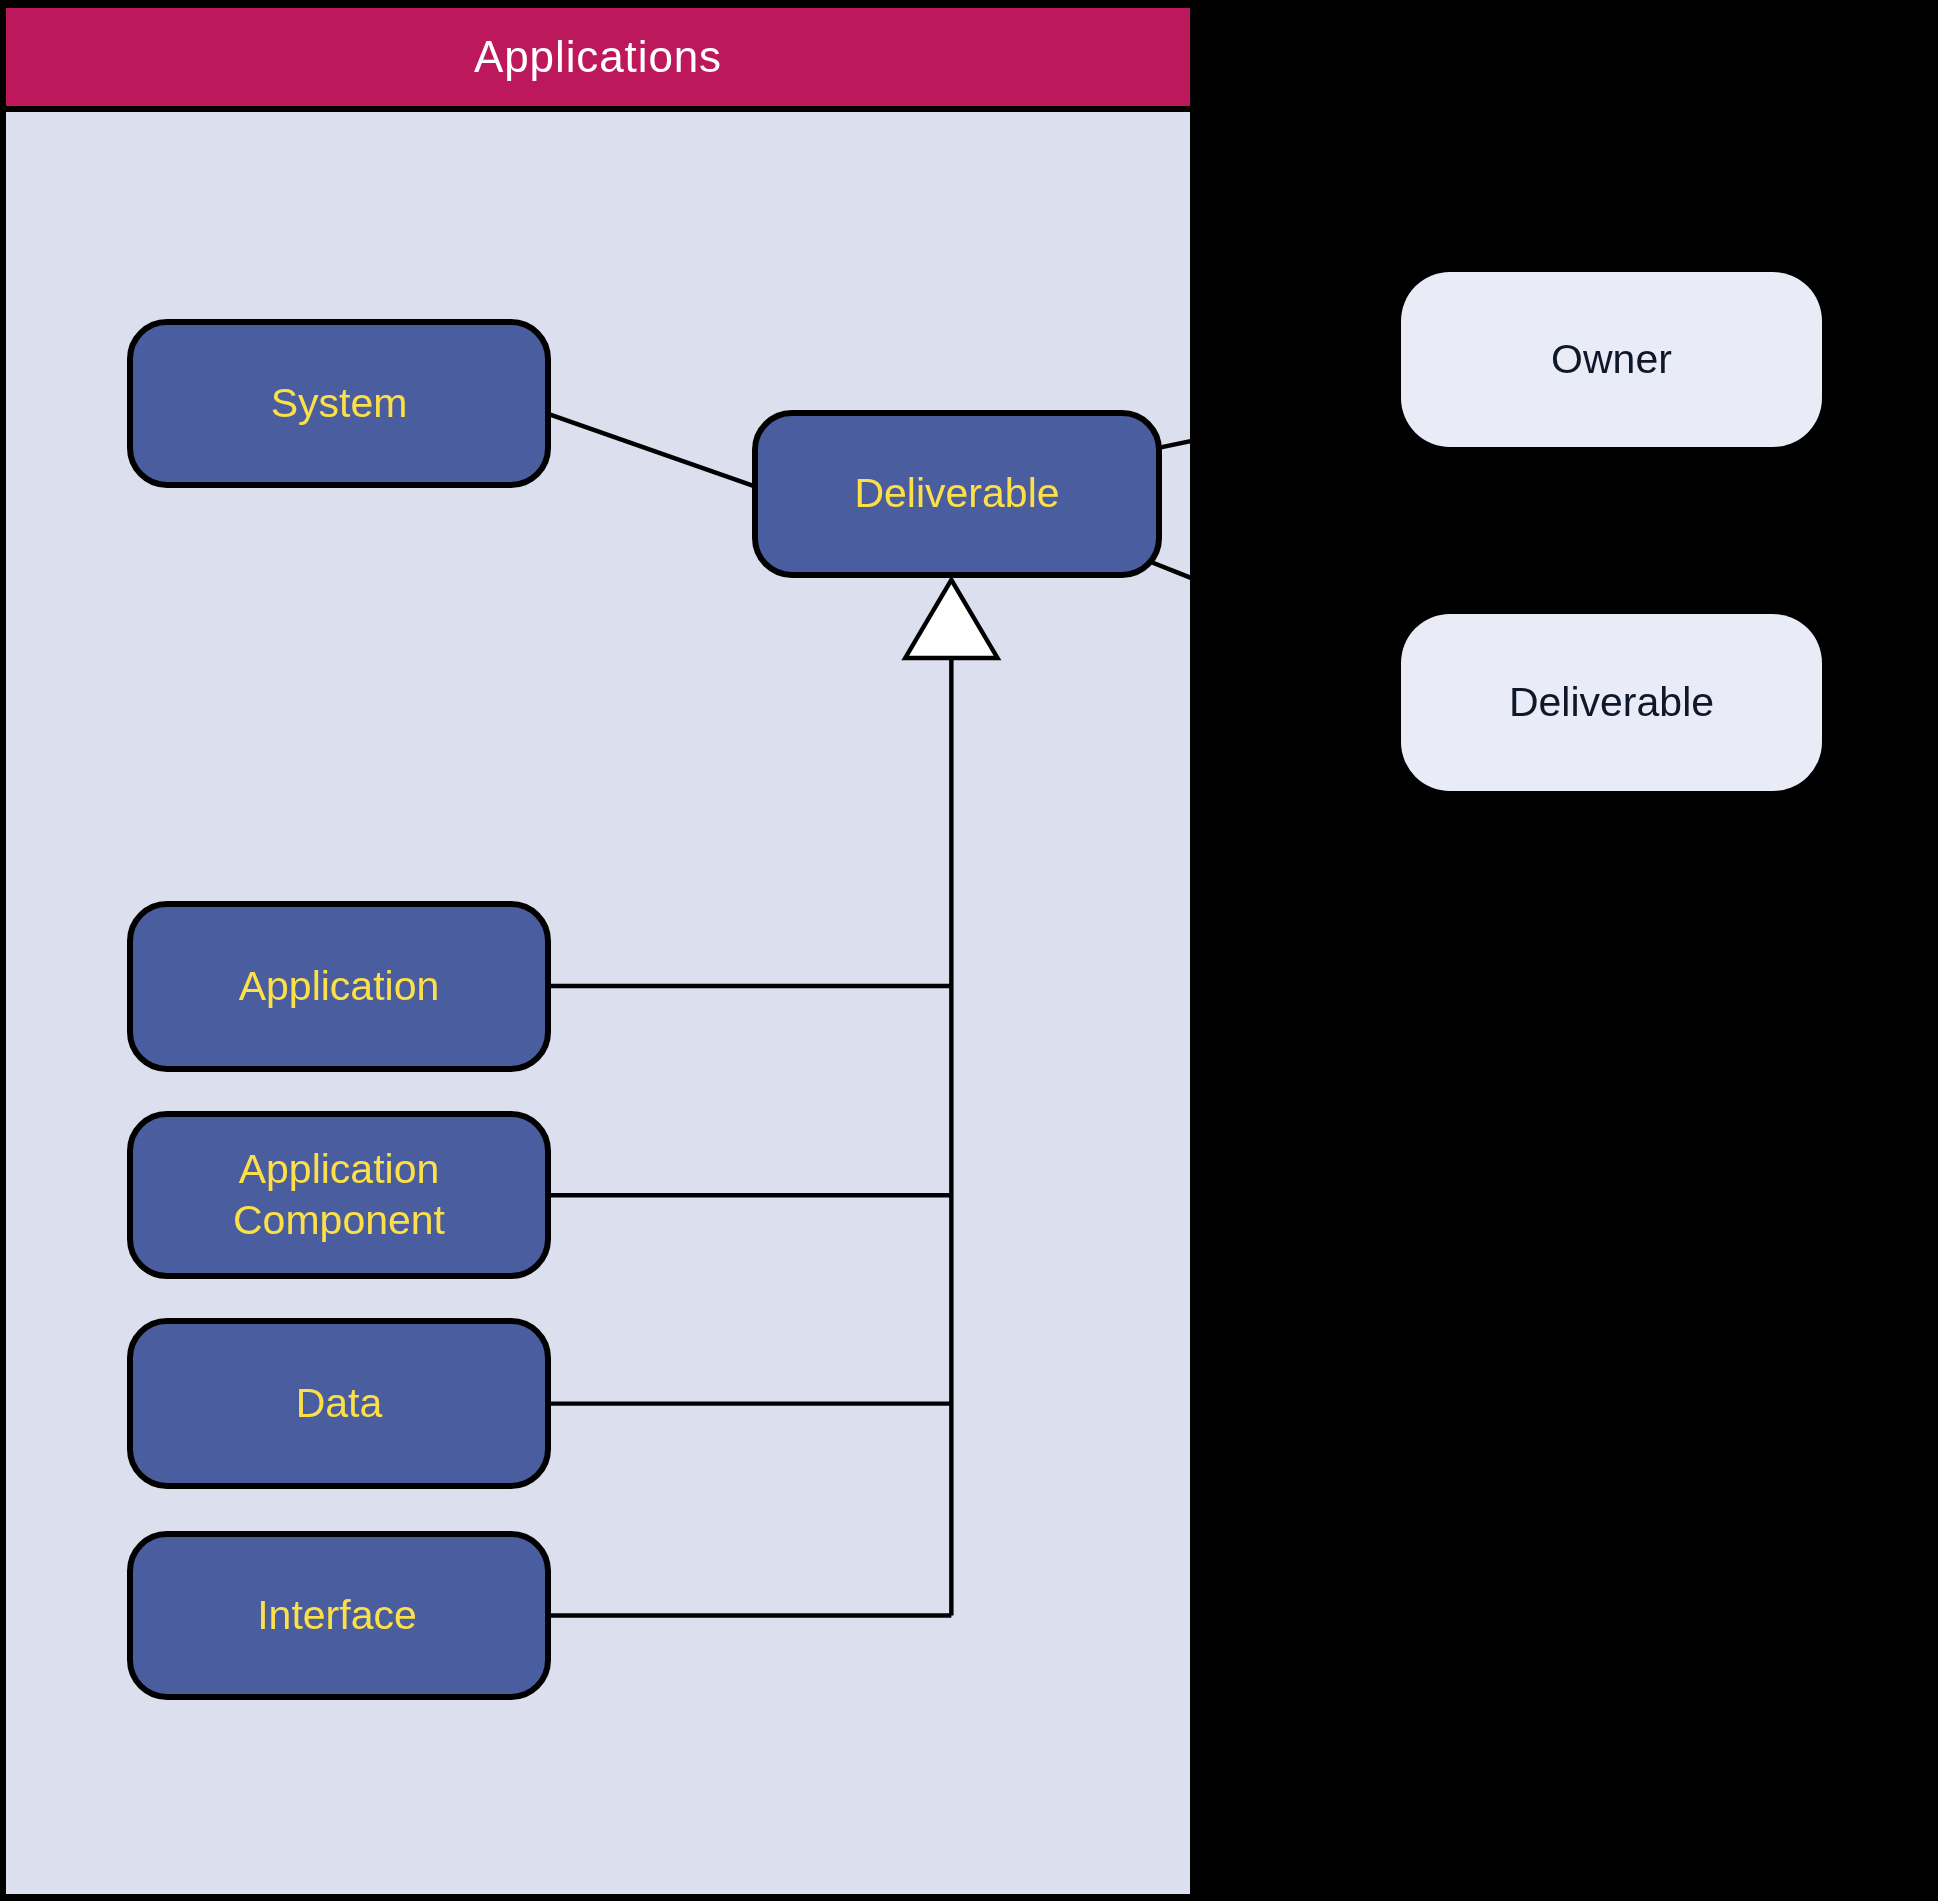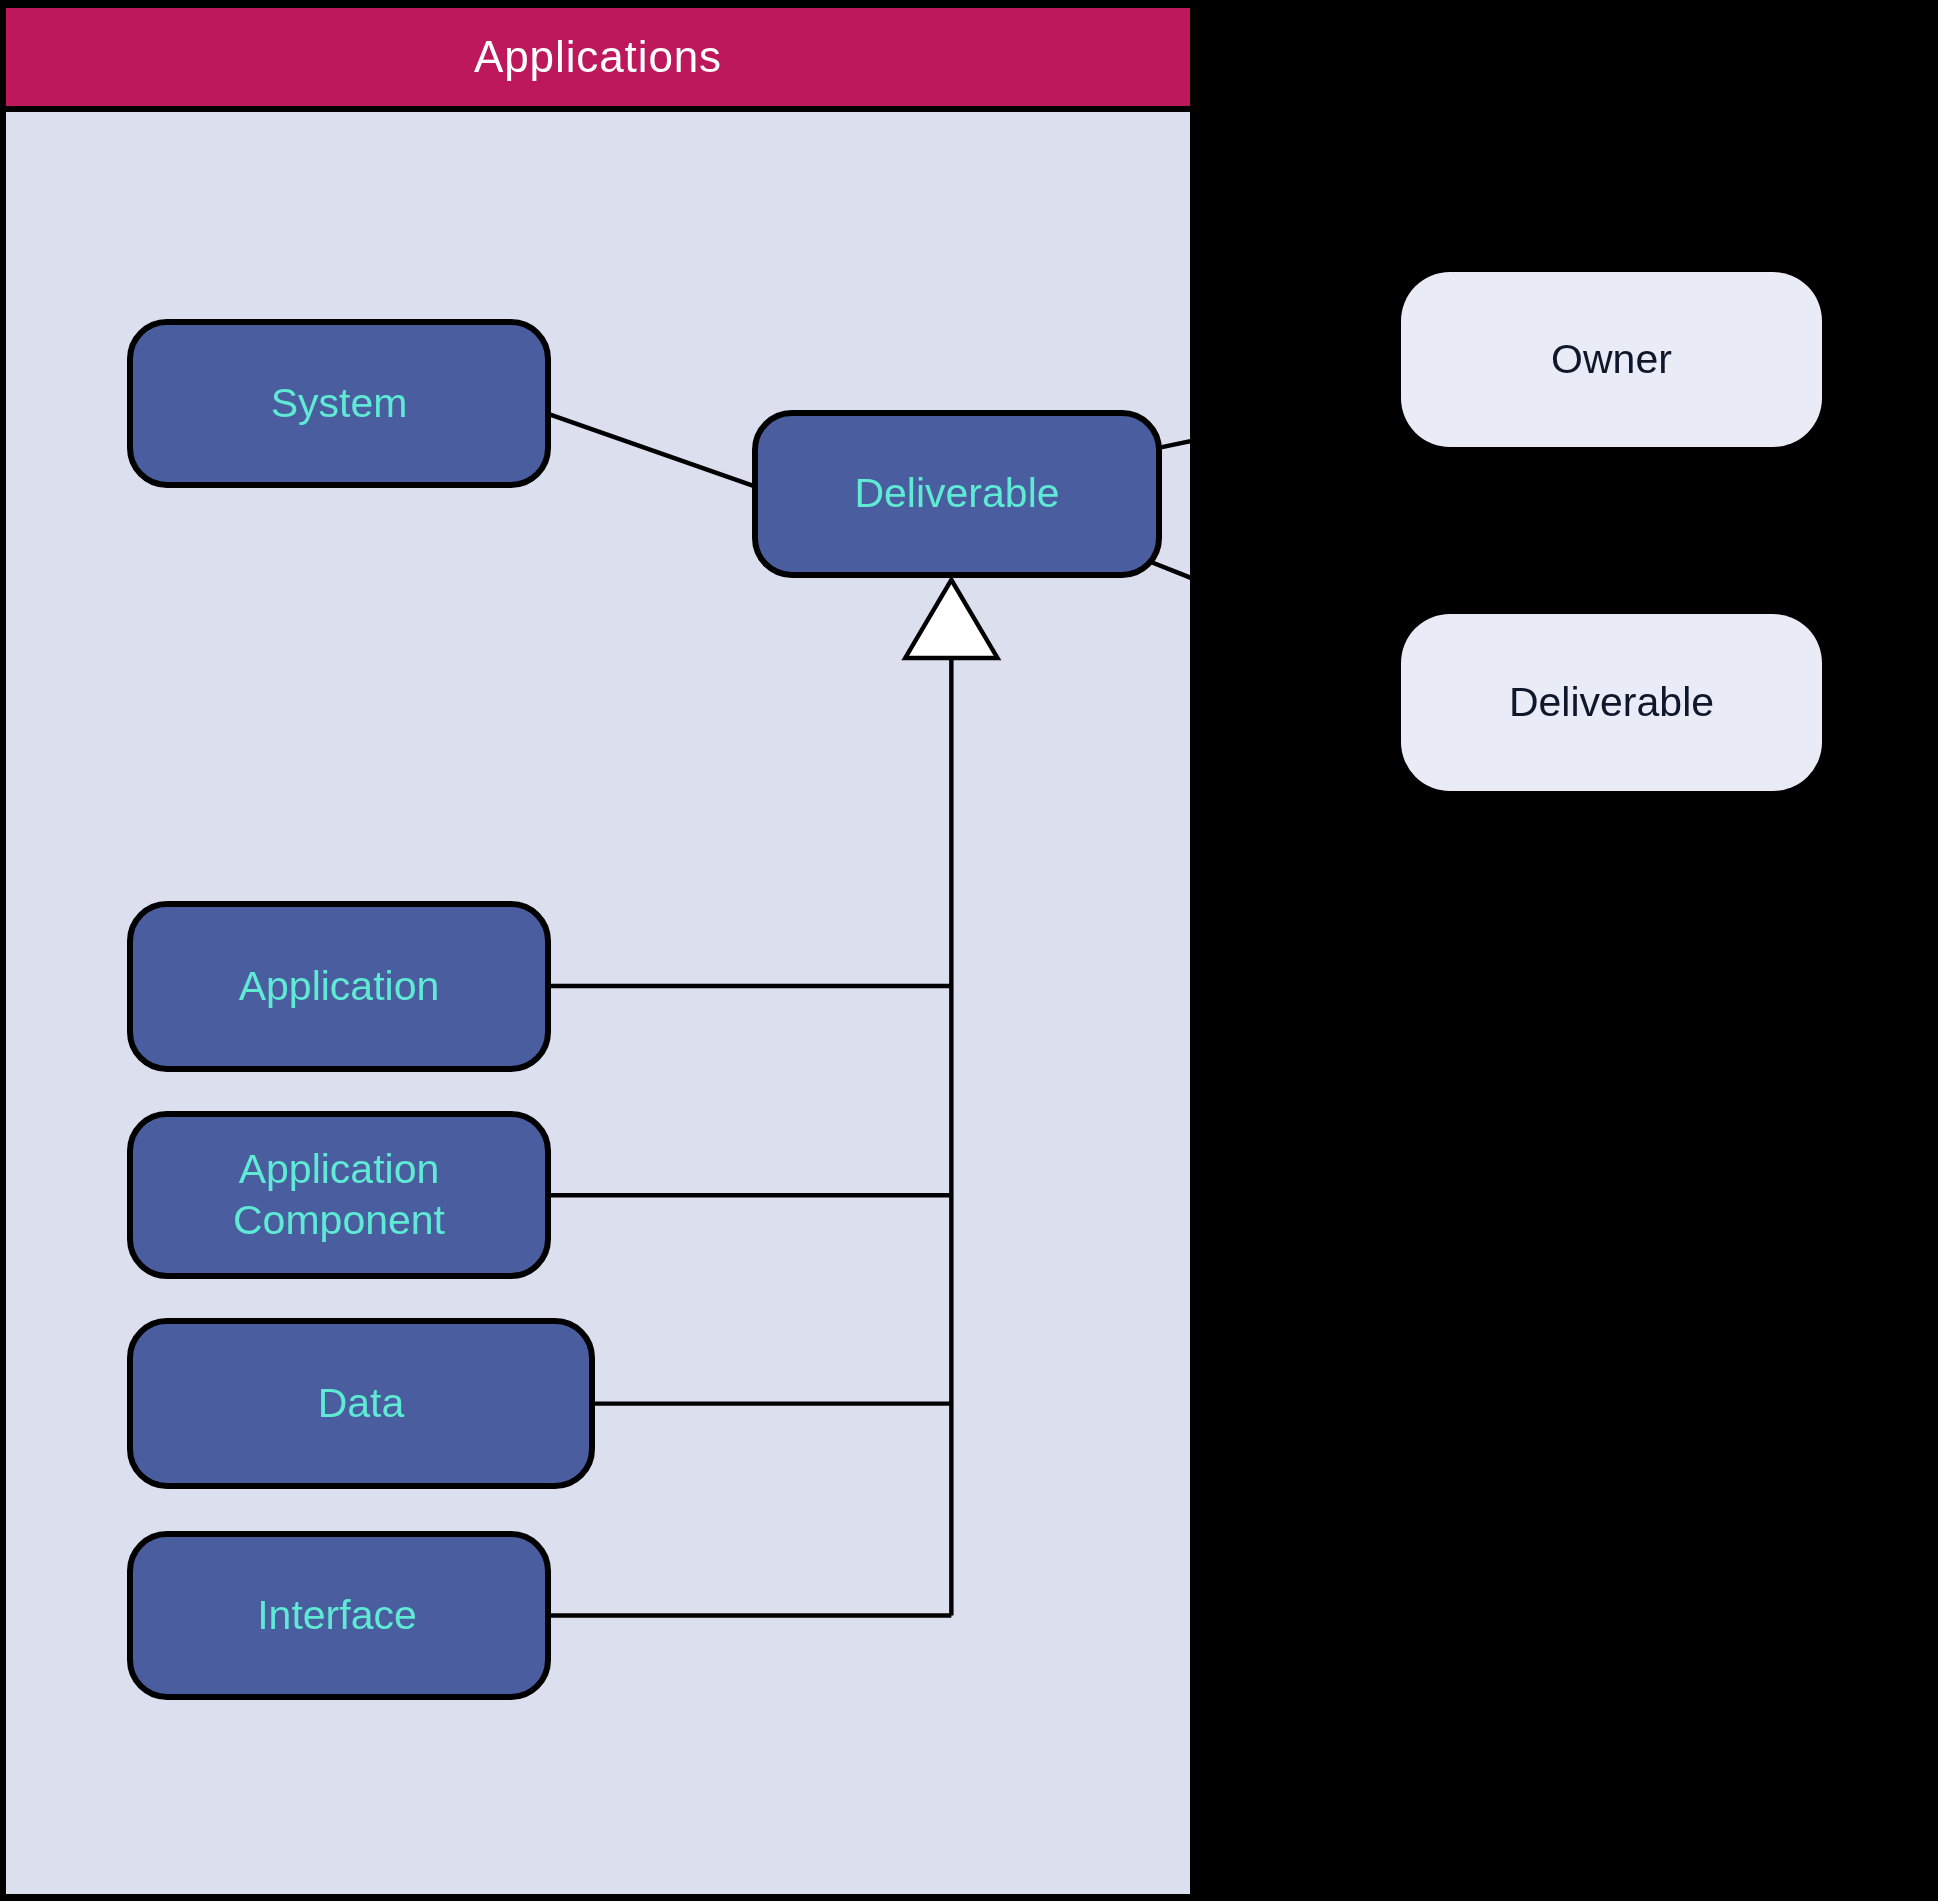--- a/index.html
+++ b/index.html
@@ -50,34 +50,34 @@
     height: 1886px;
   }
 
   
   .node {
     position: absolute;
     box-sizing: border-box;
     background: #4a5d9e;
     border: 6.2px solid #000000;
     border-radius: 40px;
-    color: #5eead4;
+    color: #fde047;
     font-size: 41px;
     display: flex;
     align-items: center;
     justify-content: center;
     text-align: center;
     line-height: 1.25;
     padding: 0 35px;
   }
   .node-system              { left: 121px; top: 311px;  width: 424px; height: 169px; }
   .node-deliverable         { left: 746px; top: 402px;  width: 410px; height: 168px; }
   .node-application         { left: 121px; top: 893px; width: 424px; height: 171px; }
   .node-application-component { left: 121px; top: 1103px; width: 424px; height: 168px; }
-  .node-data                { left: 121px; top: 1310px; width: 468px; height: 171px; }
+  .node-data                { left: 121px; top: 1310px; width: 424px; height: 171px; }
   .node-interface           { left: 121px; top: 1523px; width: 424px; height: 169px; padding-left: 31px; }
 
   
   .legend-node {
     position: absolute;
     box-sizing: border-box;
     background: #e9ecf6;
     border-radius: 49px;
     color: #0f172a;
     font-size: 41px;

